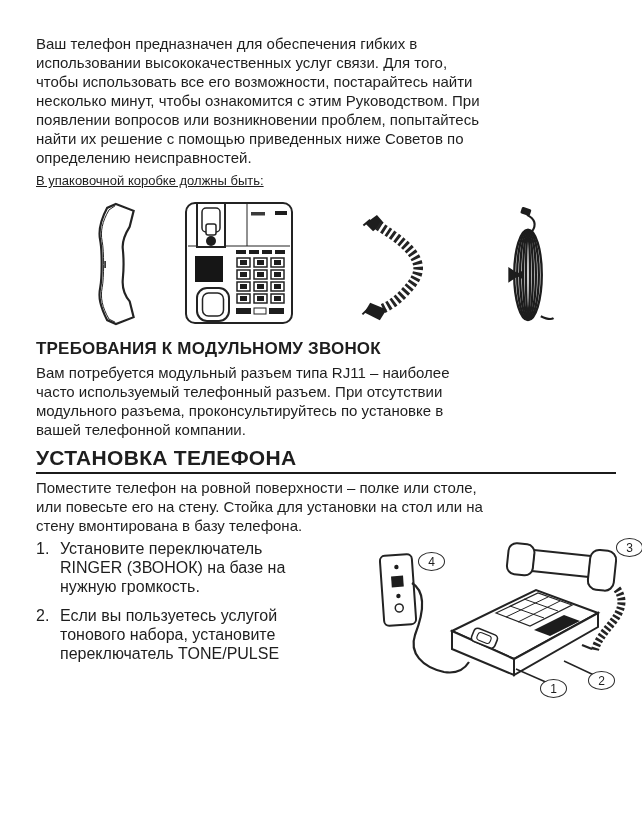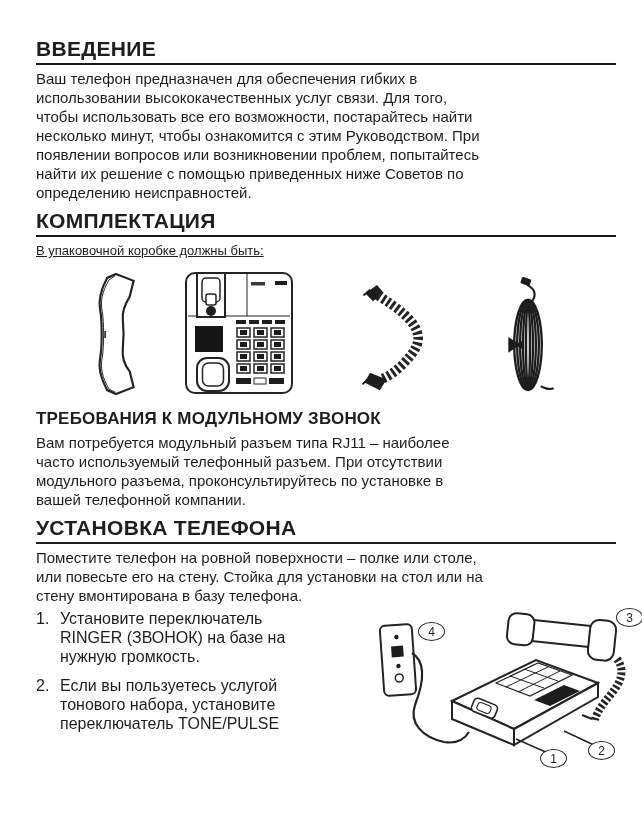--- a/index.html
+++ b/index.html
@@ -42,30 +42,28 @@
     border-radius:50%;display:flex;align-items:center;justify-content:center;
     font-size:12px;color:#1e1e1e;background:#fff;line-height:1;
   }
   svg{display:block;}
 </style>
 </head>
 <body>
 
 <div class="page">
 
-  <div class="rule-heading">ВВЕДЕНИЕ</div>
   <div class="body-text">Ваш телефон предназначен для обеспечения гибких в
 использовании высококачественных услуг связи.  Для того,
 чтобы использовать все его возможности, постарайтесь найти
 несколько минут, чтобы ознакомится с этим Руководством. При
 появлении вопросов или возникновении проблем, попытайтесь
 найти их решение с помощью приведенных ниже Советов по
 определению неисправностей.</div>
 
-  <div class="rule-heading">КОМПЛЕКТАЦИЯ</div>
   <div class="lead-text">В упаковочной коробке должны быть:</div>
 
   <div class="parts-row">
 
     <span class="part part-handset">
       <svg width="52" height="124" viewBox="0 0 52 126">
         <path d="M30,2 L48,9 L44,25 C39,33 36,40 37,48 C38,58 38,68 37,78 C36,88 39,95 44,101 L48,117 L30,124 L21,120 C14,106 12,97 14,87 C16,77 16,49 14,39 C12,29 14,19 21,6 Z" fill="#fff" stroke="#232323" stroke-width="2.2"></path>
         <path d="M29,4 L23,8 C16,20 14,30 16,40 C18,50 18,77 16,87 C14,97 16,107 23,119 L29,122" fill="none" stroke="#232323" stroke-width="1"></path>
         <line x1="19" y1="60" x2="19" y2="67" stroke="#232323" stroke-width="1.6"></line>
       </svg>

